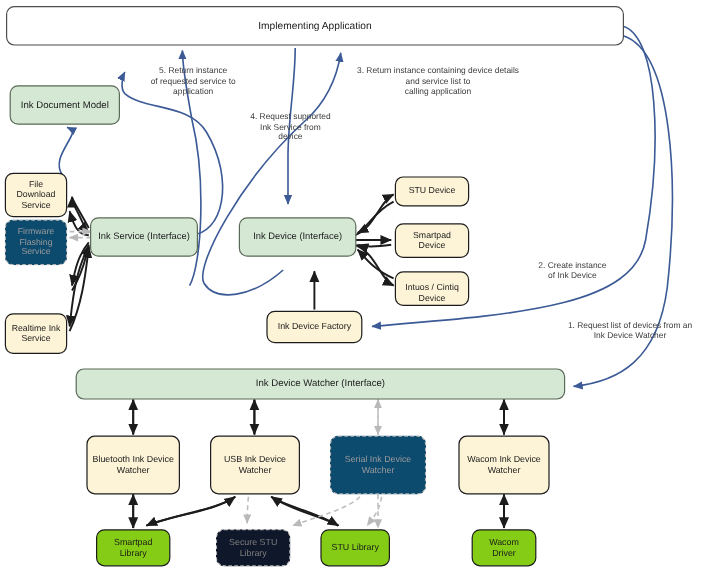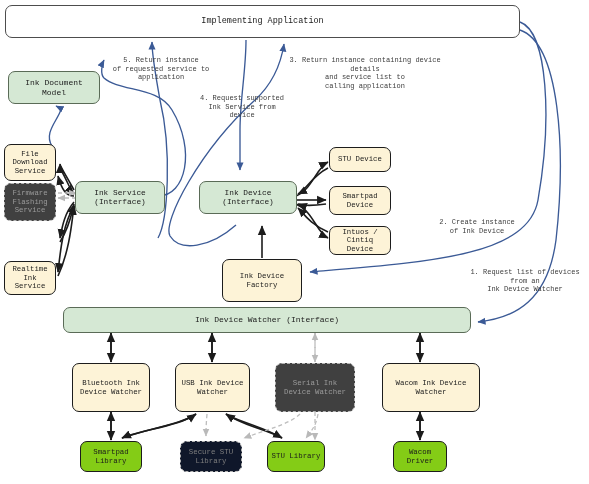--- a/index.html
+++ b/index.html
@@ -5,21 +5,21 @@
   html, body {
     margin: 0;
     padding: 0;
     background: #ffffff;
   }
   #canvas {
     position: relative;
     width: 589px;
     height: 484px;
     background: #ffffff;
-    font-family: Liberation Mono, monospace;
+    font-family: Liberation Sans, sans-serif;
     overflow: hidden;
   }
   svg.wires {
     position: absolute;
     left: 0; top: 0;
     width: 589px;
     height: 484px;
     pointer-events: none;
   }
   .node {
@@ -45,21 +45,21 @@
   }
   .blue {
     background: #84cc16;
     border: 1.3px solid #1c1c1c;
   }
   .plain {
     background: #ffffff;
     border: 1.3px solid #4d4d4d;
   }
   .ghost {
-    background: #404040;
+    background: #0c4a6e;
     border: 1.3px dashed #b3b3b3;
     color: #9a9a9a;
   }
   .ghost-blue {
     background: #0f172a;
     border: 1.3px dashed #b3b3b3;
     color: #7d7d7d;
   }
   .annot {
     position: absolute;
@@ -188,46 +188,46 @@
     <span>Ink Device (Interface)</span>
   </div>
 
   <div class="node yellow" style="left:329px; top:147px; width:62px; height:25px; font-size:7.3px;">
     <span>STU Device</span>
   </div>
   <div class="node yellow" style="left:329px; top:186px; width:62px; height:29px; font-size:7.3px;">
     <span>Smartpad
 Device</span>
   </div>
-  <div class="node yellow" style="left:329px; top:226px; width:62px; height:29px; font-size:7.3px;">
+  <div class="node yellow" style="left:329px; top:226px; width:62px; height:29px; font-size:7.3px;align-items:flex-end;">
     <span>Intuos /
 Cintiq Device</span>
   </div>
 
-  <div class="node yellow" style="left:222px; top:259px; width:80px; height:43px; font-size:7.4px;">
+  <div class="node yellow" style="left:222px; top:259px; width:80px; height:27px; font-size:7.4px;">
     <span>Ink Device Factory</span>
   </div>
 
   <div class="node green" style="left:63px; top:307px; width:408px; height:26px; font-size:8px;">
     <span>Ink Device Watcher (Interface)</span>
   </div>
 
   <div class="node yellow" style="left:72px; top:363px; width:78px; height:49px; font-size:7.4px;">
     <span>Bluetooth Ink
 Device Watcher</span>
   </div>
   <div class="node yellow" style="left:175px; top:363px; width:75px; height:49px; font-size:7.4px;">
     <span>USB Ink Device
 Watcher</span>
   </div>
   <div class="node ghost" style="left:275px; top:363px; width:80px; height:49px; font-size:7.4px;">
     <span>Serial Ink Device
 Watcher</span>
   </div>
-  <div class="node yellow" style="left:382px; top:363px; width:98px; height:49px; font-size:7.4px;">
+  <div class="node yellow" style="left:382px; top:363px; width:76px; height:49px; font-size:7.4px;">
     <span>Wacom Ink Device
 Watcher</span>
   </div>
 
   <div class="node blue" style="left:80px; top:441px; width:62px; height:31px; font-size:7.4px;">
     <span>Smartpad
 Library</span>
   </div>
   <div class="node ghost-blue" style="left:180px; top:441px; width:62px; height:31px; font-size:7.4px;">
     <span>Secure STU

